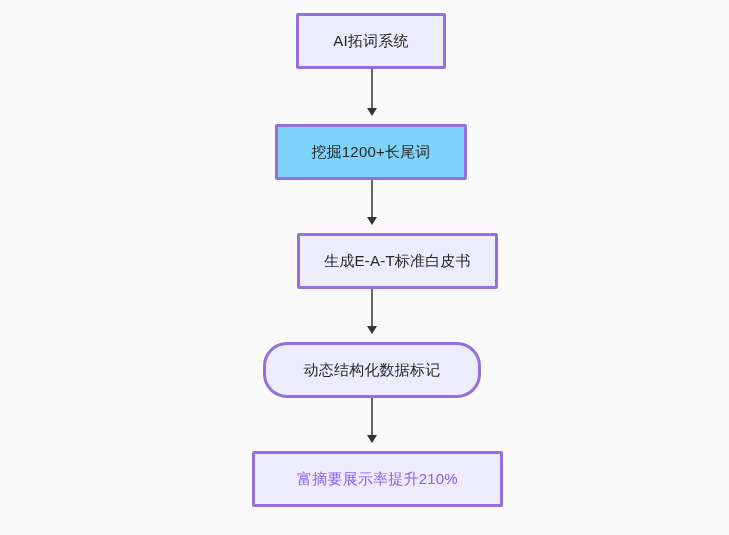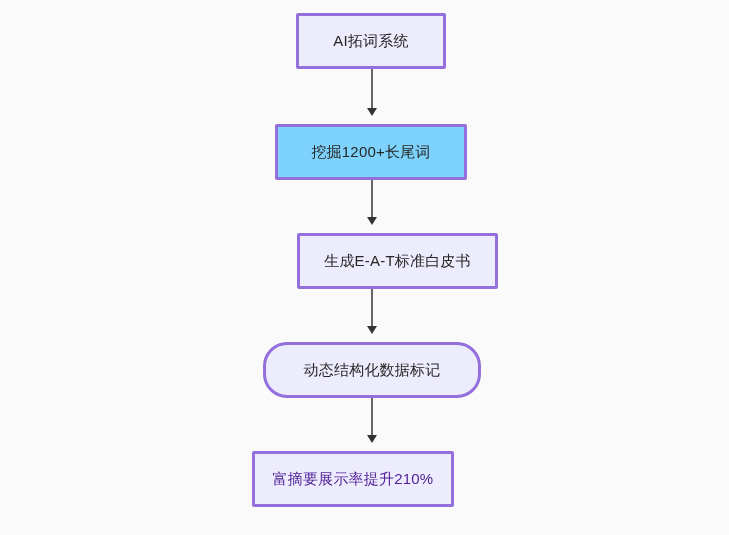--- a/index.html
+++ b/index.html
@@ -85,17 +85,17 @@
   </div>
   <div class="node" id="node-1" style="left: 275px; top: 124px; width: 192px; height: 56px; background: #7dd3fc; border-color: rgb(147, 112, 219); color: rgb(38, 38, 38);">
     <span class="node-label">挖掘1200+长尾词</span>
   </div>
   <div class="node" id="node-2" style="left: 260px; top: 233px; width: 201px; height: 56px; background: rgb(236, 236, 253); border-color: rgb(147, 112, 219); color: rgb(38, 38, 38); margin-left: 37px;">
     <span class="node-label">生成E-A-T标准白皮书</span>
   </div>
   <div class="node" id="node-3" style="left: 263px; top: 342px; width: 218px; height: 56px; background: rgb(236, 236, 253); border-color: rgb(147, 112, 219); color: rgb(38, 38, 38); border-radius: 24px;">
     <span class="node-label">动态结构化数据标记</span>
   </div>
-  <div class="node" id="node-4" style="left: 252px; top: 451px; width: 202px; height: 56px; background: rgb(236, 236, 253); border-color: rgb(147, 112, 219); color: #4c1d95;">
+  <div class="node" id="node-4" style="left: 252px; top: 451px; width: 251px; height: 56px; background: rgb(236, 236, 253); border-color: rgb(147, 112, 219); color: #8b5cf6;">
     <span class="node-label">富摘要展示率提升210%</span>
   </div>
 
 </div>
 
 </body></html>

